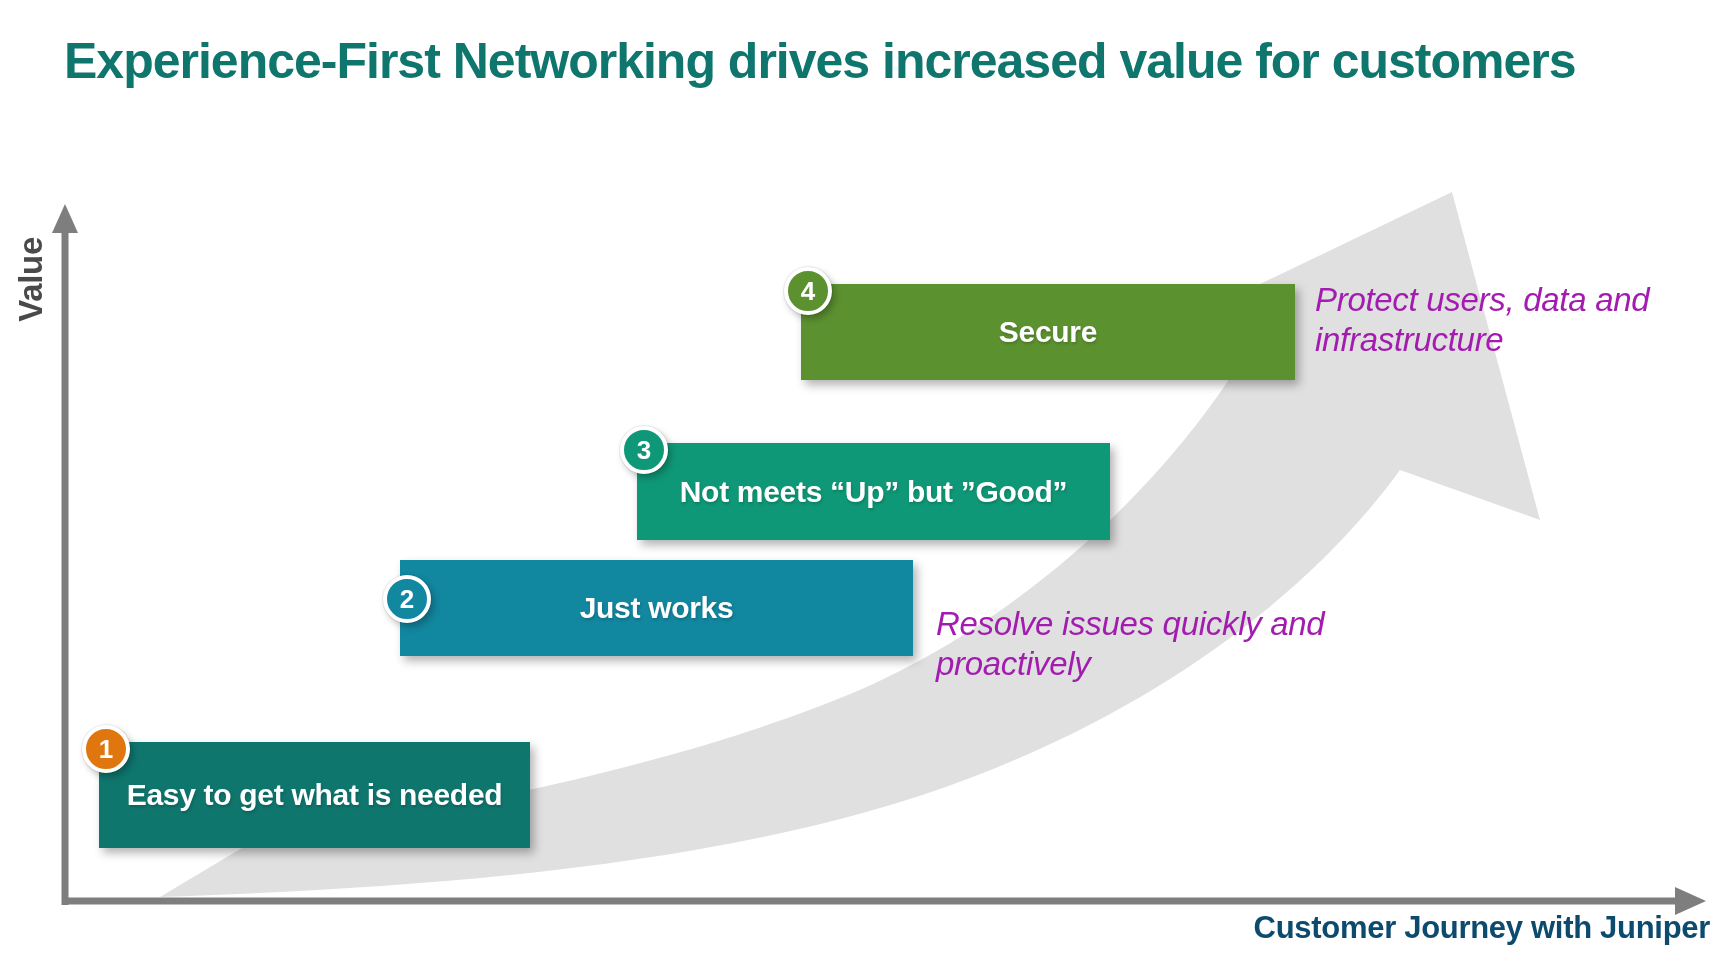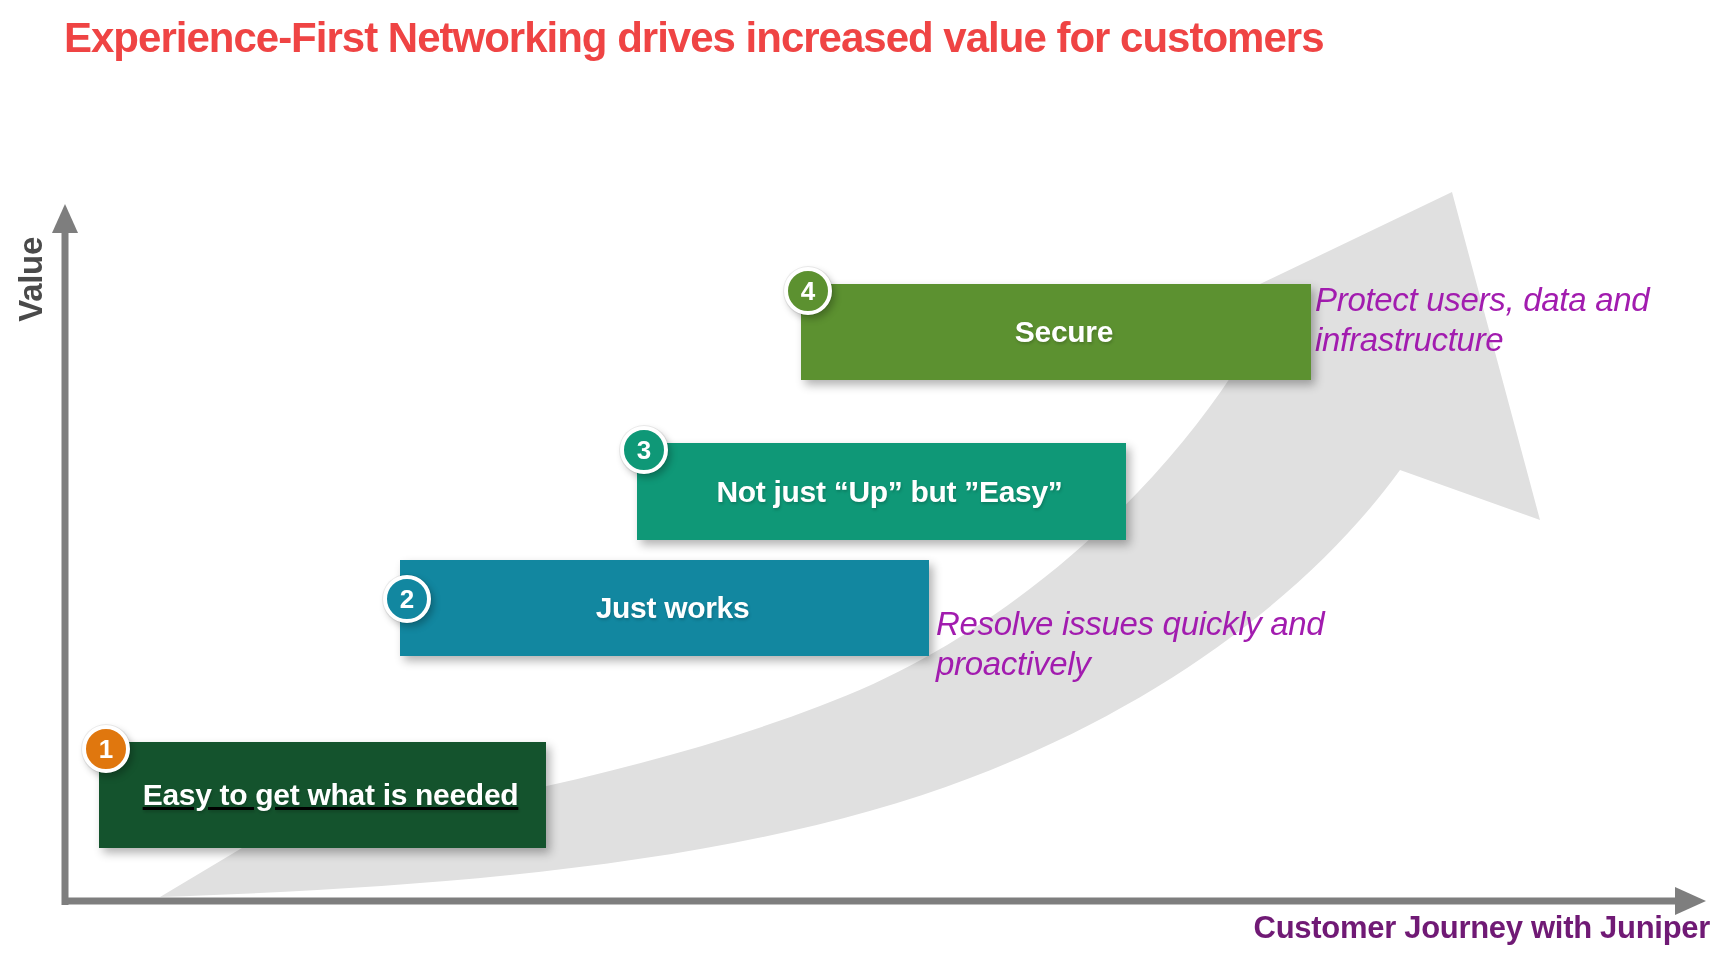--- a/index.html
+++ b/index.html
@@ -1,31 +1,30 @@
 <!DOCTYPE html>
 <html><head>
 <meta charset="utf-8">
 <style>
   html,body { margin:0; padding:0; background:#ffffff; }
   .canvas {
     position:relative; width:1716px; height:963px; background:#ffffff;
     font-family:"Liberation Sans","DejaVu Sans",sans-serif; overflow:hidden;
   }
   .title {
-    position:absolute; left:64px; top:14px; width:1520px;
-    font-size:42px; line-height:1.16; font-weight:700; letter-spacing:-1px;
-    color:#ef4444; z-index:4;
+    position:absolute; left:64px; top:32px; width:1520px;
+    font-size:50px; line-height:1.16; font-weight:700; letter-spacing:-1px;
+    color:#0f766e; z-index:4;
   }
   svg.layer { position:absolute; left:0; top:0; z-index:0; }
 
   
   .bar {
     position:absolute; z-index:2; display:flex; align-items:center; justify-content:center;
     box-shadow:4px 5px 9px rgba(0,0,0,0.30);
-    padding-left:16px;
   }
   .bar-label {
     color:#ffffff; font-weight:700; font-size:30px; letter-spacing:-0.3px;
     text-shadow:1px 2px 3px rgba(0,0,0,0.18); white-space:nowrap;
   }
   .bar1 { left:99px;  top:742px; width:431px; height:106px; }
   .bar2 { left:400px; top:560px; width:513px; height:96px; }
   .bar3 { left:637px; top:443px; width:473px; height:97px; }
   .bar4 { left:801px; top:284px; width:494px; height:96px; }
 
@@ -52,21 +51,21 @@
   .desc4 { left:1315px; top:280px; }
 
   
   .y-axis-label {
     position:absolute; z-index:2; left:12px; top:237px;
     writing-mode:vertical-rl; transform:rotate(180deg);
     font-size:33px; font-weight:700; color:#4A4A4A; letter-spacing:-0.3px;
   }
   .x-axis-label {
     position:absolute; z-index:2; right:6px; top:910px; text-align:left;
-    font-size:31px; font-weight:700; color:#701a75; letter-spacing:-0.3px;
+    font-size:31px; font-weight:700; color:#0c4a6e; letter-spacing:-0.3px;
   }
 </style>
 </head>
 <body>
 
 <div class="canvas">
 
   <div class="title">Experience-First Networking drives increased value for customers</div>
 
   <svg class="layer" width="1716" height="963" viewBox="0 0 1716 963">
@@ -85,38 +84,38 @@
     <line x1="65" y1="905" x2="65" y2="230" stroke="#7E7E7E" stroke-width="7"></line>
     <polygon points="65,204 52,233 78,233" fill="#7E7E7E"></polygon>
 
     <line x1="62" y1="901" x2="1678" y2="901" stroke="#7E7E7E" stroke-width="7"></line>
     <polygon points="1706,901 1675,887 1675,915" fill="#7E7E7E"></polygon>
   </svg>
 
   <div class="y-axis-label">Value</div>
   <div class="x-axis-label">Customer Journey with Juniper</div>
 
-  <div class="bar bar1" style="background: #14532d; text-decoration: underline;">
+  <div class="bar bar1" style="background: #0f766e;">
     <span class="bar-label">Easy to get what is needed</span>
   </div>
   <div class="num num1" style="background: rgb(224, 119, 14);">
     <span>1</span>
   </div>
 
   <div class="bar bar2" style="background: rgb(18, 135, 160);">
     <span class="bar-label">Just works</span>
   </div>
   <div class="num num2" style="background: rgb(18, 135, 160);">
     <span>2</span>
   </div>
   <div class="desc desc2">Resolve issues quickly and
 proactively</div>
 
   <div class="bar bar3" style="background: rgb(15, 152, 119);">
-    <span class="bar-label">Not just “Up” but ”Easy”</span>
+    <span class="bar-label">Not meets “Up” but ”Good”</span>
   </div>
   <div class="num num3" style="background: rgb(15, 152, 119);">
     <span>3</span>
   </div>
 
   <div class="bar bar4" style="background: rgb(92, 145, 48);">
     <span class="bar-label">Secure</span>
   </div>
   <div class="num num4" style="background: rgb(92, 145, 48);">
     <span>4</span>

